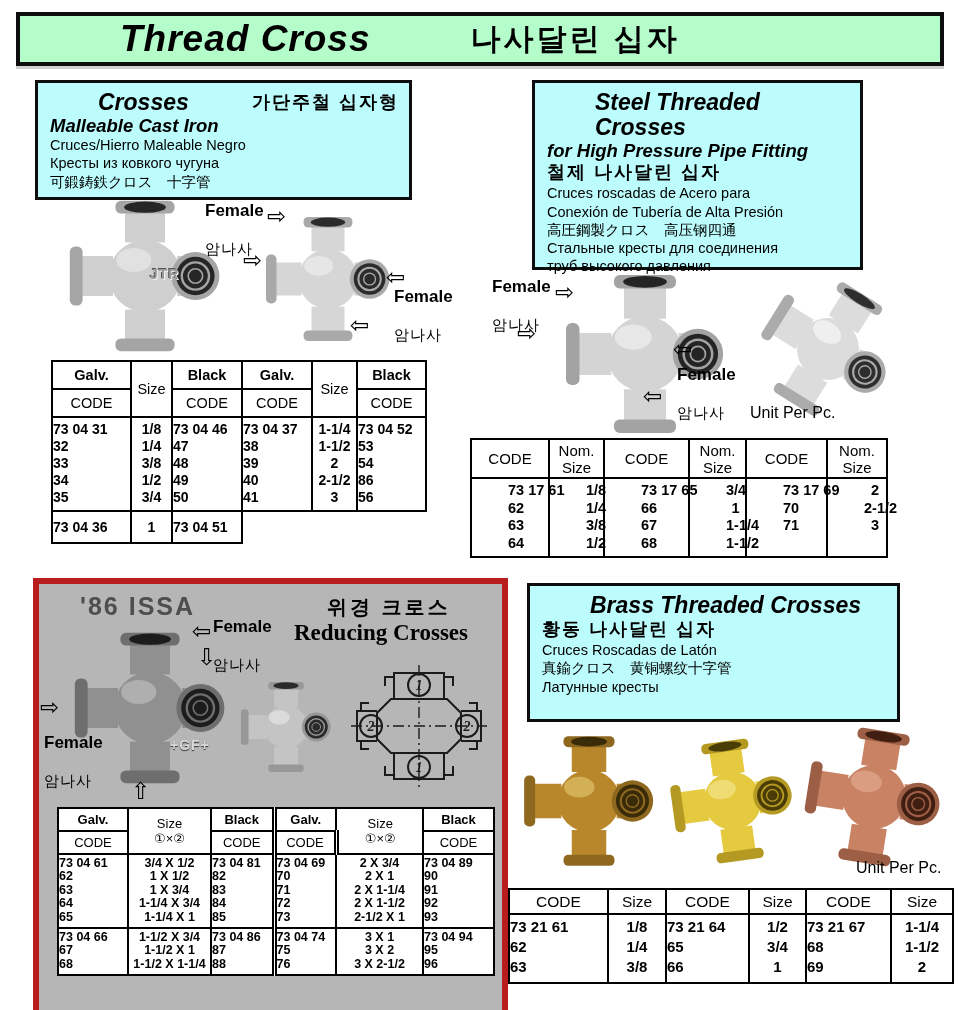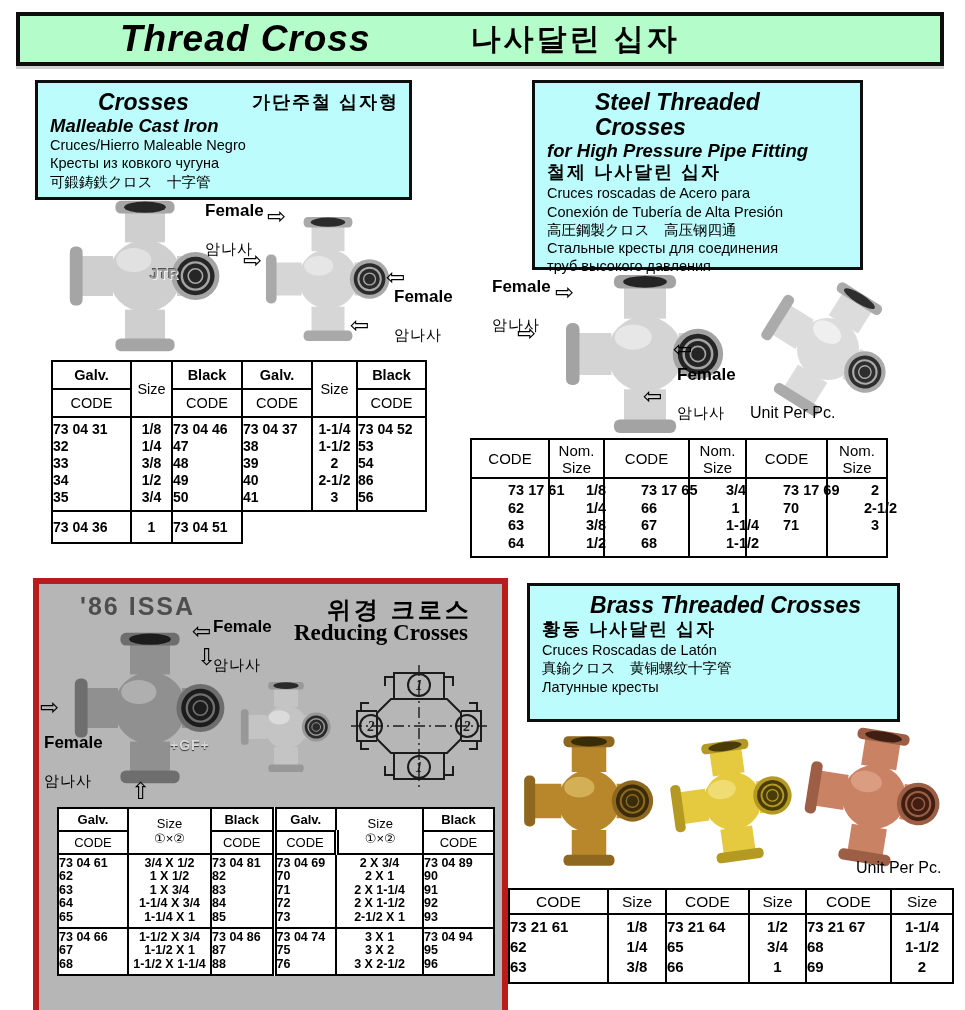--- a/index.html
+++ b/index.html
@@ -63,21 +63,21 @@
   .t-issa th:nth-child(3),.t-issa .hdr2 th:nth-child(2),.t-issa tbody td:nth-child(3){border-right:5px double #000;}
   
   .t-brass{left:508px;top:888px;width:444px;font-size:15px;}
   .t-brass th{height:23px;font-weight:normal;font-size:15.5px;}
   .t-brass td div{line-height:20px;}
   .t-brass tbody td{padding-top:2px;padding-bottom:5px;}
   
   .issa-panel{position:absolute;left:33px;top:578px;width:475px;height:452px;box-sizing:border-box;
               background:var(--panel_gray);border:6px solid #b91c1c;box-shadow:0 4px 0 #8d8d8d;}
   .issa-brand{position:absolute;left:41px;top:8px;font-weight:bold;font-size:25px;color:#4e4e4e;letter-spacing:2px;}
-  .issa-ko{position:absolute;left:288px;top:10px;font-weight:bold;font-size:24px;letter-spacing:3px;}
+  .issa-ko{position:absolute;left:288px;top:10px;font-weight:bold;font-size:20px;letter-spacing:3px;}
   .issa-title{position:absolute;left:255px;top:36px;font-family:"Liberation Serif","DejaVu Serif",serif;
               font-weight:bold;font-size:23px;}
   .diag{position:absolute;left:310px;top:79px;}
 </style>
 </head>
 <body>
 
 <div class="page">
 
   <svg width="0" height="0" style="position:absolute" aria-hidden="true">

